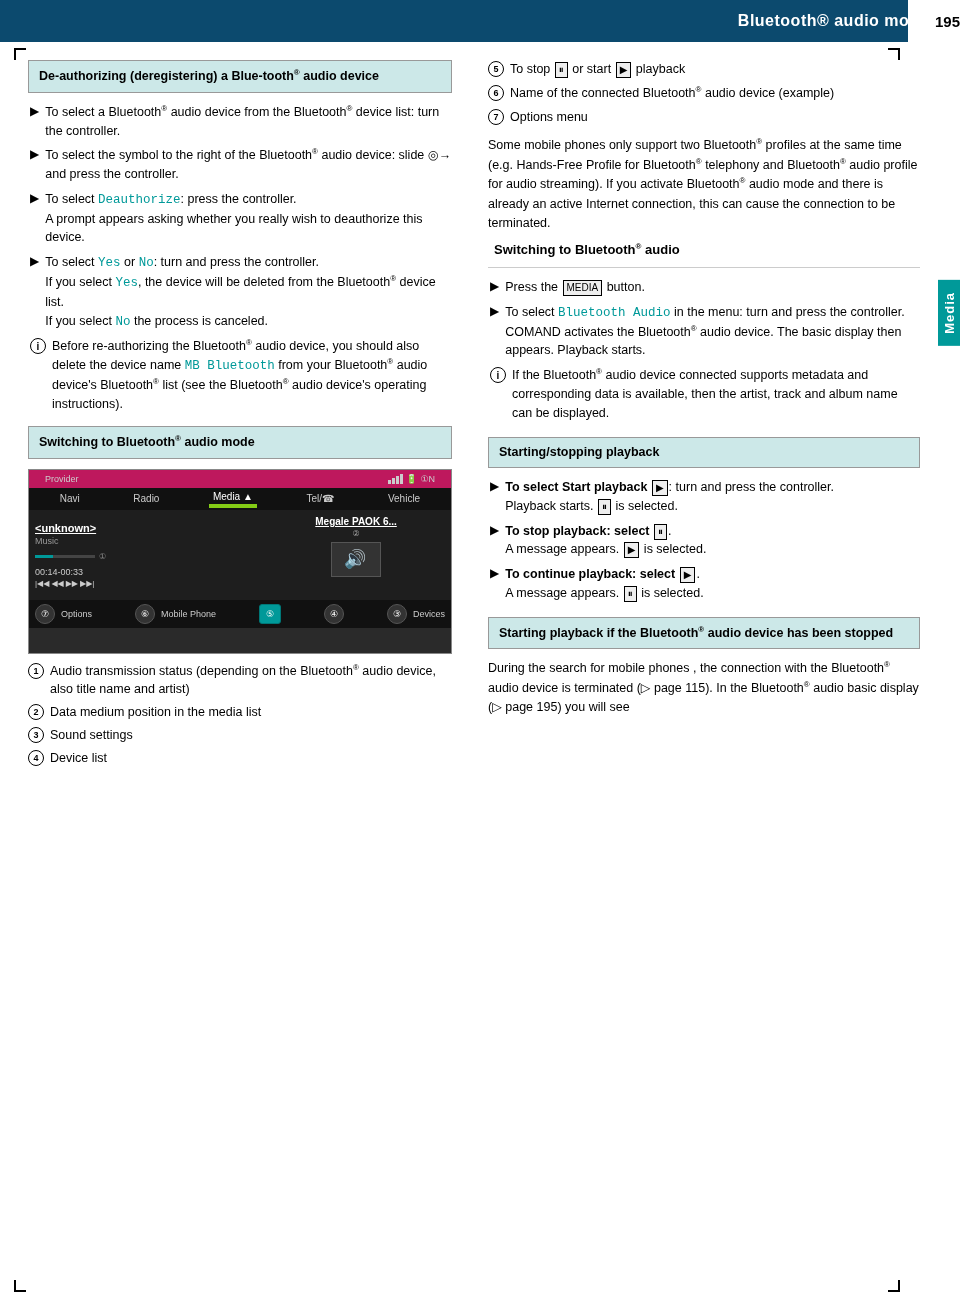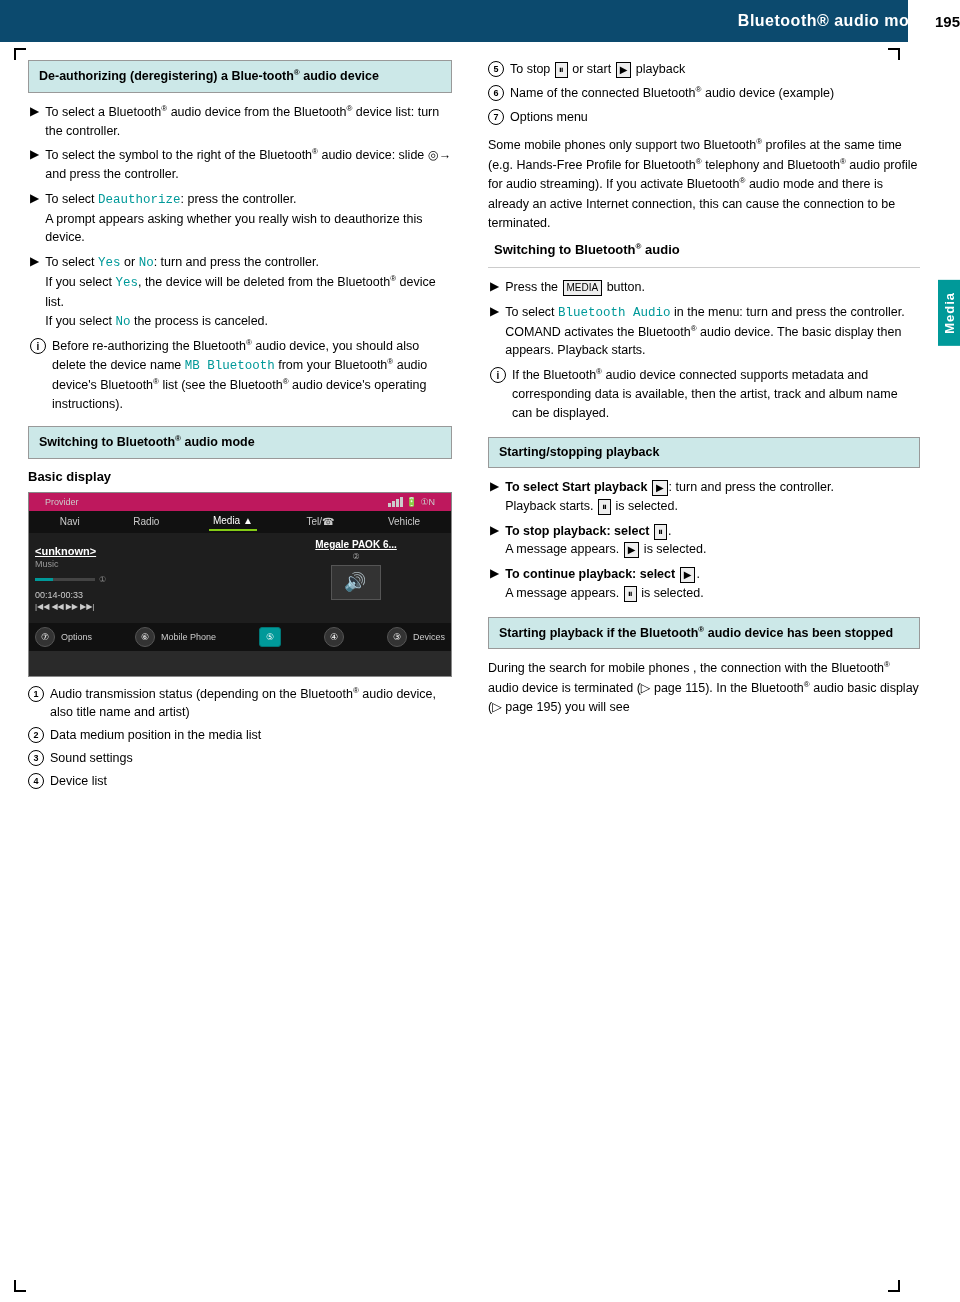--- a/index.html
+++ b/index.html
@@ -210,21 +210,21 @@
     }
     .media-nav-item {
       color: #ccc;
       font-size: 10px;
       display: flex;
       align-items: center;
       padding: 0 4px;
     }
     .media-nav-item.active {
       color: #fff;
-      border-bottom: 2px solid #84cc16;
+      border-bottom: 4px solid #84cc16;
     }
     .control-btn {
       color: #fff;
       font-size: 10px;
       background: #333;
       border: 1px solid #555;
       border-radius: 50%;
       width: 20px;
       height: 20px;
       display: flex;
@@ -375,21 +375,20 @@
 
     <div class="info-item">
       <div class="info-icon">i</div>
       <span class="info-text">Before re-authorizing the Bluetooth<sup>®</sup> audio device, you should also delete the device name <span class="mono">MB Bluetooth</span> from your Bluetooth<sup>®</sup> audio device's Bluetooth<sup>®</sup> list (see the Bluetooth<sup>®</sup> audio device's operating instructions).</span>
     </div>
 
     <div class="section-header-box" style="margin-top:12px;">
       <span>Switching to Bluetooth<sup>®</sup> audio mode</span>
     </div>
 
-    <div class="section-title">Basic display</div>
 
     <div class="media-display">
 
       <div style="background:#be185d; color:#ccc; font-size:9px; padding:2px 16px; display:flex; justify-content:space-between; align-items:center; height:18px;">
         <span>Provider</span>
         <div style="display:flex; gap:3px; align-items:center;">
           <div class="signal-bar">
             <div class="s-bar" style="height:4px;"></div>
             <div class="s-bar" style="height:6px;"></div>
             <div class="s-bar" style="height:8px;"></div>

